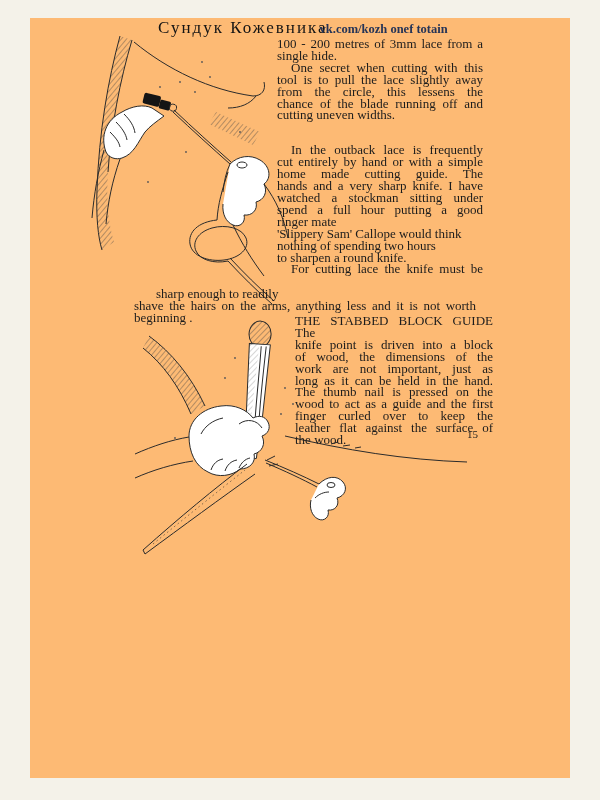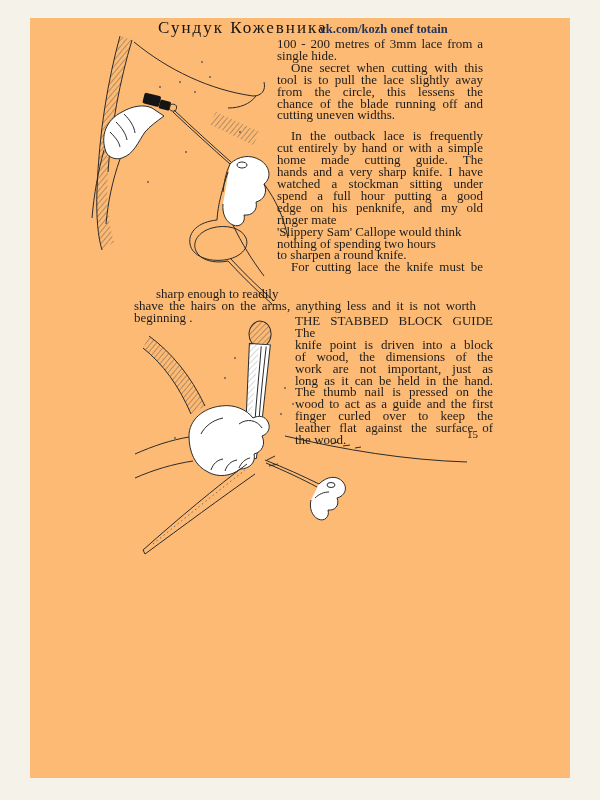--- a/index.html
+++ b/index.html
@@ -151,27 +151,26 @@
   </svg>
 
   <div class="textcol col1">
       <div class="line just">100 - 200 metres of 3mm lace from a</div>
       <div class="line">single hide.</div>
       <div class="line just" style="text-indent: 14px;">One secret when cutting with this</div>
       <div class="line just">tool is to pull the lace slightly away</div>
       <div class="line just">from the circle, this lessens the</div>
       <div class="line just">chance of the blade running off and</div>
       <div class="line">cutting uneven widths.</div>
-      <div class="line just" style="text-indent: 14px; margin-top: 9px;">In the outback lace is frequently</div>
+      <div class="line just" style="text-indent: 14px; margin-top: 23px;">In the outback lace is frequently</div>
       <div class="line just">cut entirely by hand or with a simple</div>
       <div class="line just">home made cutting guide.  The</div>
       <div class="line just">hands and a very sharp knife. I have</div>
       <div class="line just">watched a stockman sitting under</div>
       <div class="line just">spend a full hour putting a good</div>
-      <div class="line just">edge on his penknife, and my old</div>
       <div class="line">ringer mate</div>
       <div class="line">'Slippery Sam'  Callope would think</div>
       <div class="line">nothing of spending two hours</div>
       <div class="line">to sharpen a round knife.</div>
       <div class="line just" style="text-indent: 14px;">For cutting lace the knife must be</div>
     </div>
 
   <div class="textcol below">
       <div class="line" style="text-indent: 22px;">sharp enough to  readily</div>
       <div class="line just">shave the hairs on the arms, anything less and it is not worth</div>

